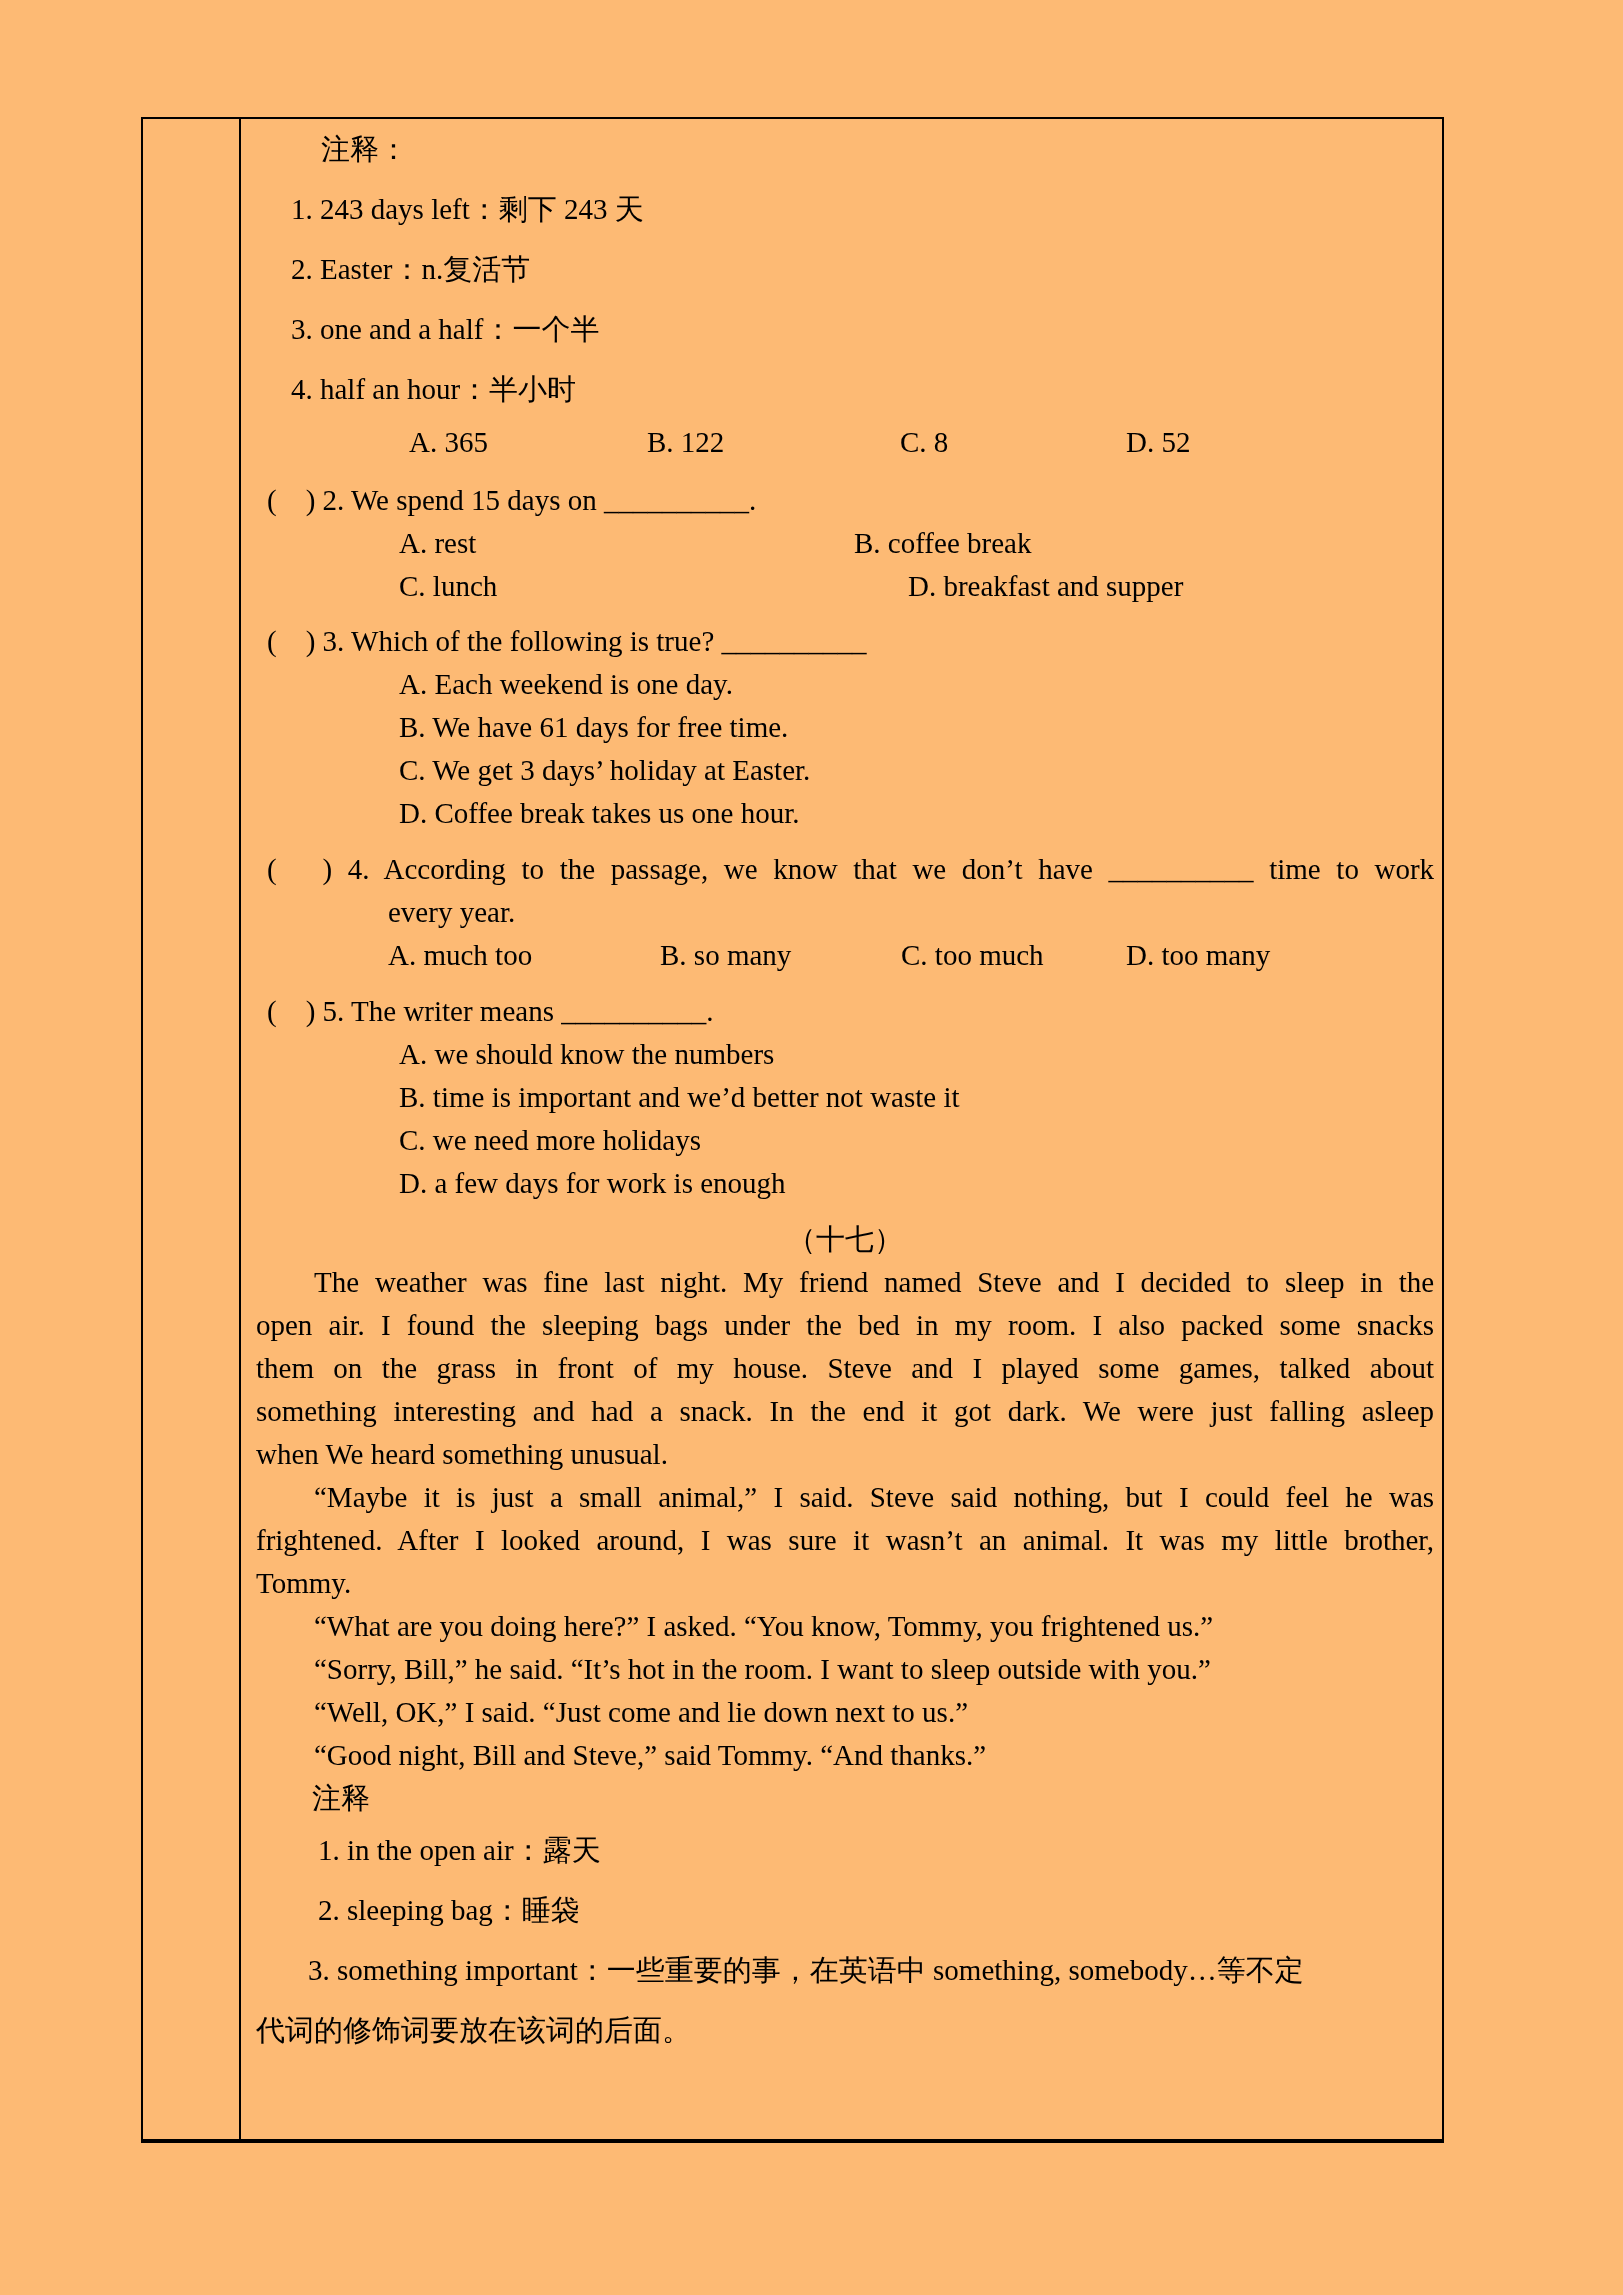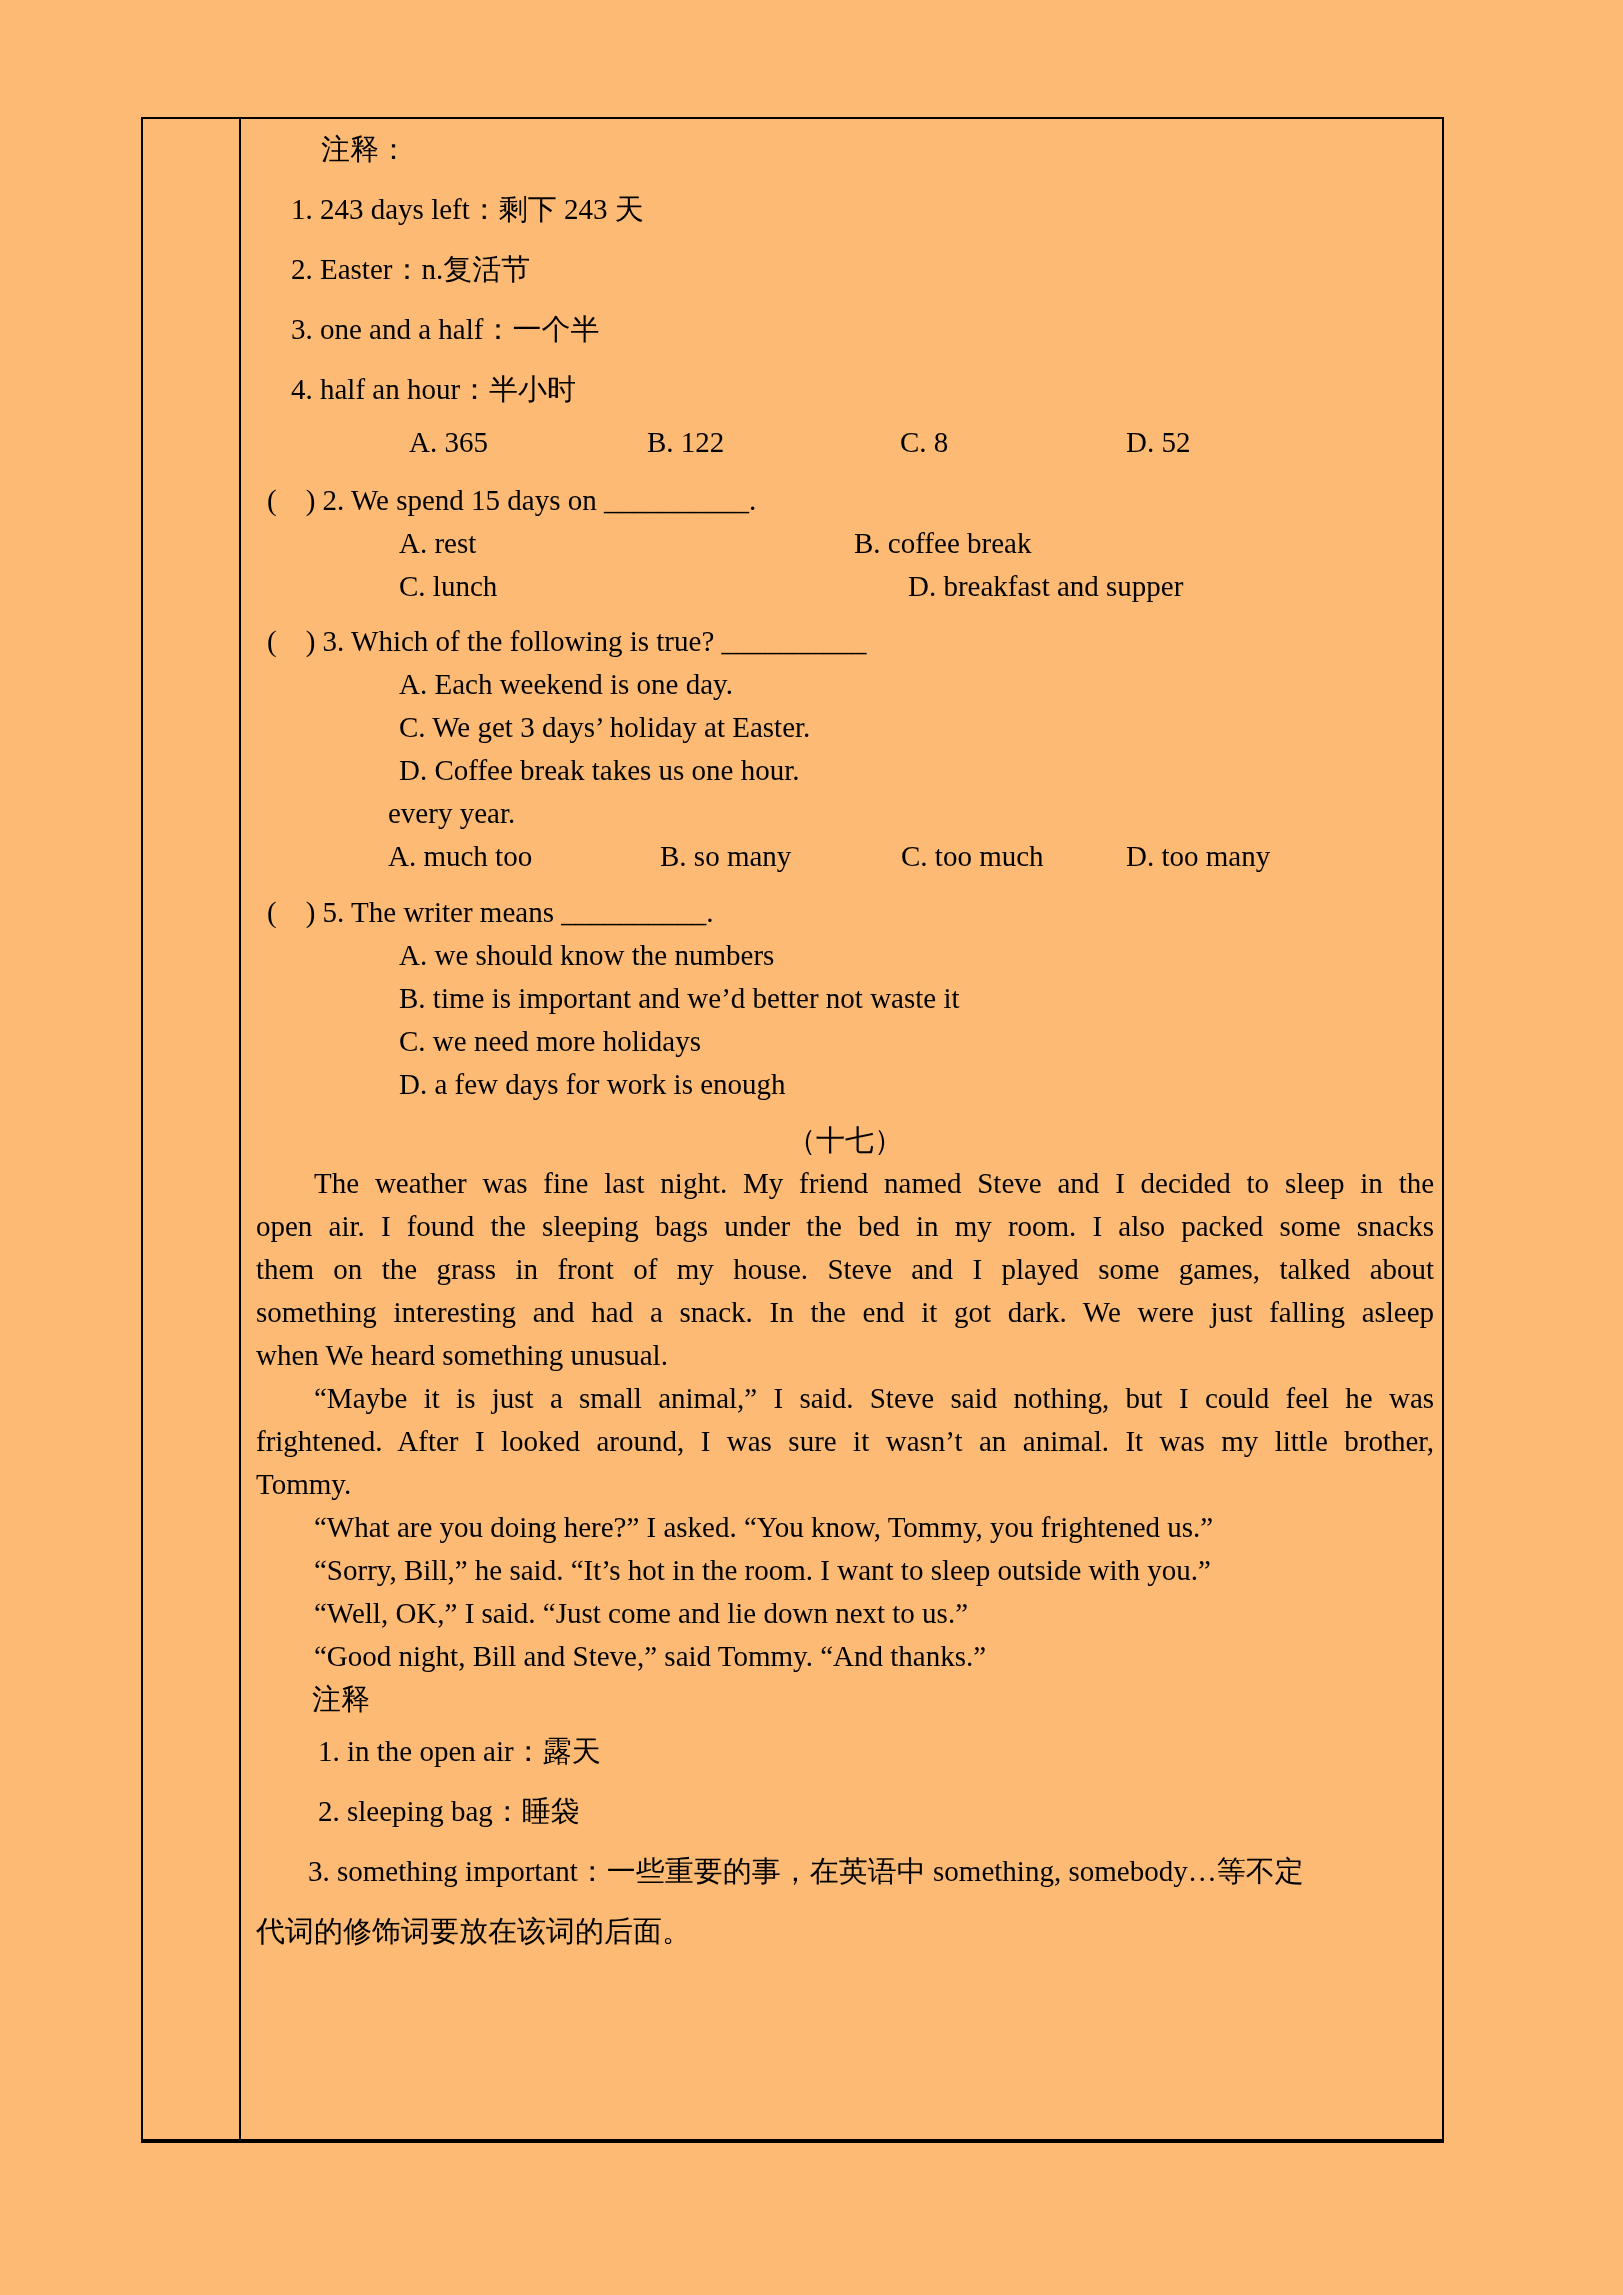--- a/index.html
+++ b/index.html
@@ -69,23 +69,25 @@
       <div class="lh91 pl54">4. half an hour：半小时</div>
 
       <div class="lh72 pl233"><span class="w363">A. 365</span><span class="w387">B. 122</span><span class="w346">C. 8</span><span>D. 52</span></div>
 
       <div class="lh65 mt20 pl17">(　) 2. We spend 15 days on __________.</div>
       <div class="lh65 pl219"><span class="w695">A. rest</span><span>B. coffee break</span></div>
       <div class="lh65 pl219"><span class="w778">C. lunch</span><span>D. breakfast and supper</span></div>
 
       <div class="lh65 mt18 pl17">(　) 3. Which of the following is true? __________</div>
       <div class="lh65 pl219">A. Each weekend is one day.</div>
+      <div class="lh65 pl219">B. We have 61 days for free time.</div>
       <div class="lh65 pl219">C. We get 3 days’ holiday at Easter.</div>
       <div class="lh65 pl219">D. Coffee break takes us one hour.</div>
 
+      <div class="lh65 mt20 pl17 just">(　) 4. According to the passage, we know that we don’t have __________ time to work</div>
       <div class="lh65 pl201">every year.</div>
       <div class="lh65 pl201"><span class="w416">A. much too</span><span class="w368">B. so many</span><span class="w343">C. too much</span><span>D. too many</span></div>
 
       <div class="lh65 mt20 pl17">(　) 5. The writer means __________.</div>
       <div class="lh65 pl219">A. we should know the numbers</div>
       <div class="lh65 pl219">B. time is important and we’d better not waste it</div>
       <div class="lh65 pl219">C. we need more holidays</div>
       <div class="lh65 pl219">D. a few days for work is enough</div>
 
       <div class="lh65 mt20 ctr">（十七）</div>

